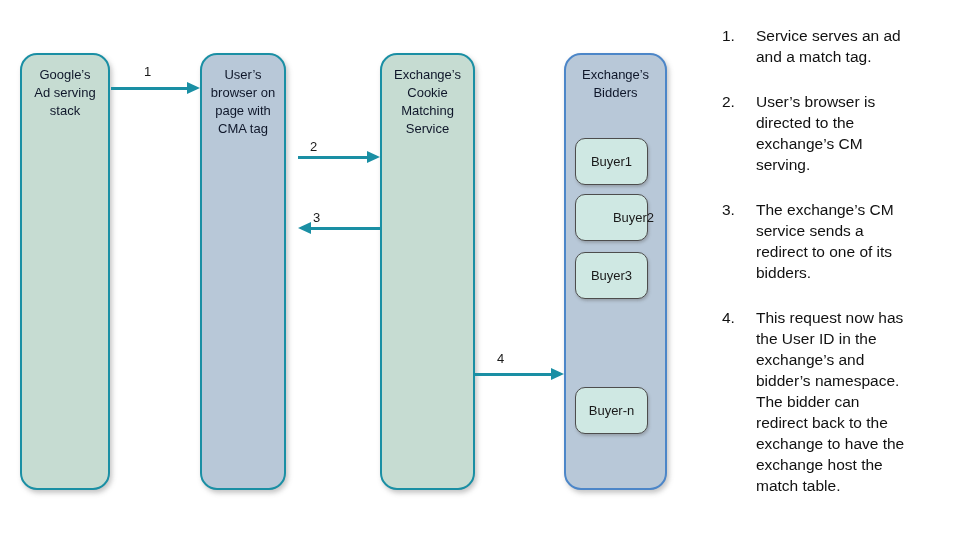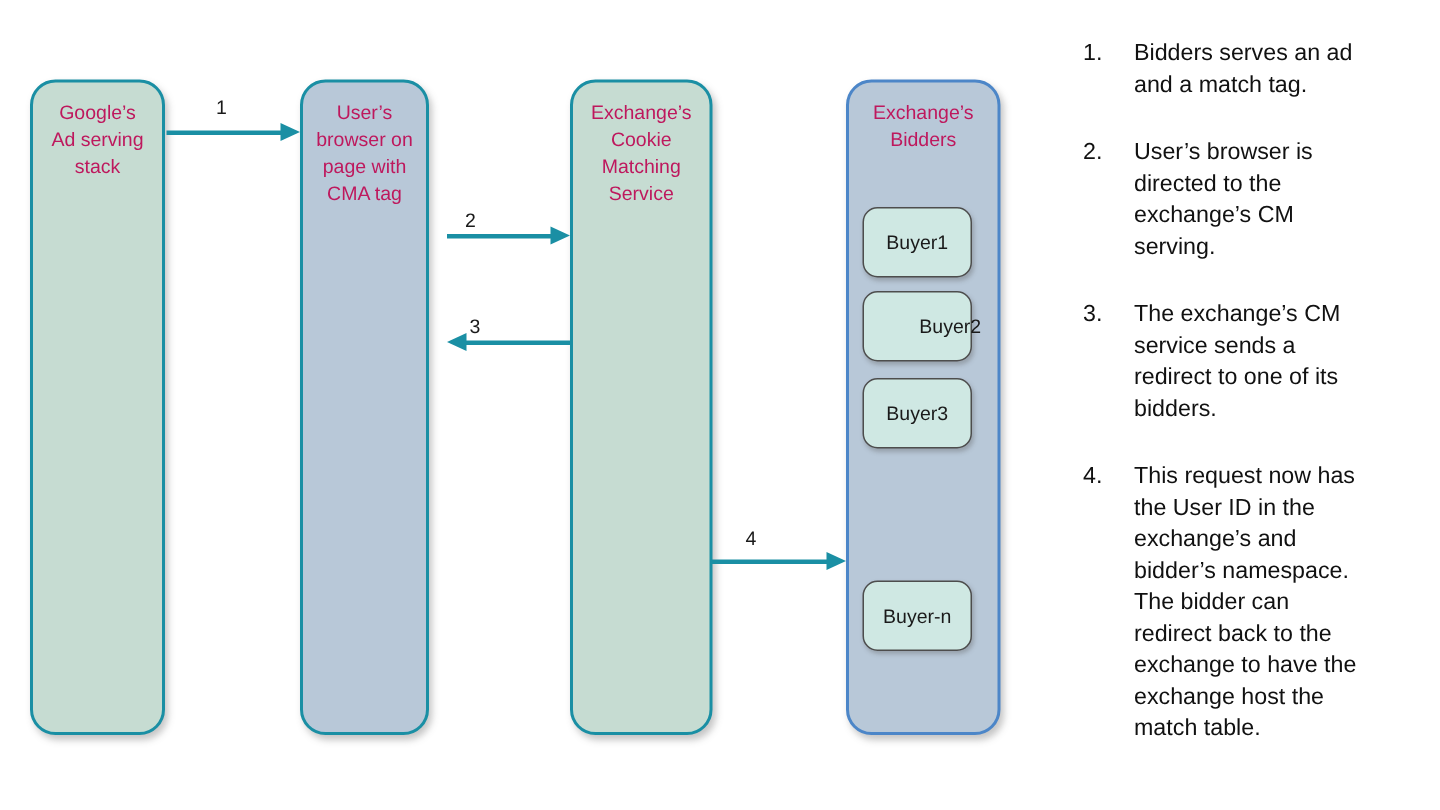--- a/index.html
+++ b/index.html
@@ -30,21 +30,21 @@
   #lane-browser { left: 200px; width: 86px; }
   #lane-cm      { left: 380px; width: 95px; }
   #lane-bidders { left: 564px; width: 103px; border: 2px solid var(--bidders-border); }
 
   .lane-title {
     padding-top: 11px;
     text-align: center;
     font-size: 13px;
     line-height: 18px;
     white-space: pre-line;
-    color: #be185d;
+    color: #0f172a;
   }
 
   
   .buyer {
     position: absolute;
     left: 9px;
     width: 73px;
     height: 47px;
     box-sizing: border-box;
     background: var(--buyer-fill);
@@ -173,21 +173,21 @@
 
   <div class="arrow dir-right" id="arrow-4">
     <div class="shaft"></div>
     <div class="head"></div>
   </div>
   <span class="arrow-label" id="arrow-label-4">4</span>
 
   <div class="steps">
     <div class="step">
       <span class="num">1.</span>
-      <span class="txt">Bidders serves an ad
+      <span class="txt">Service serves an ad
 and a match tag.</span>
     </div>
     <div class="step">
       <span class="num">2.</span>
       <span class="txt">User’s browser is
 directed to the
 exchange’s CM
 serving.</span>
     </div>
     <div class="step">

